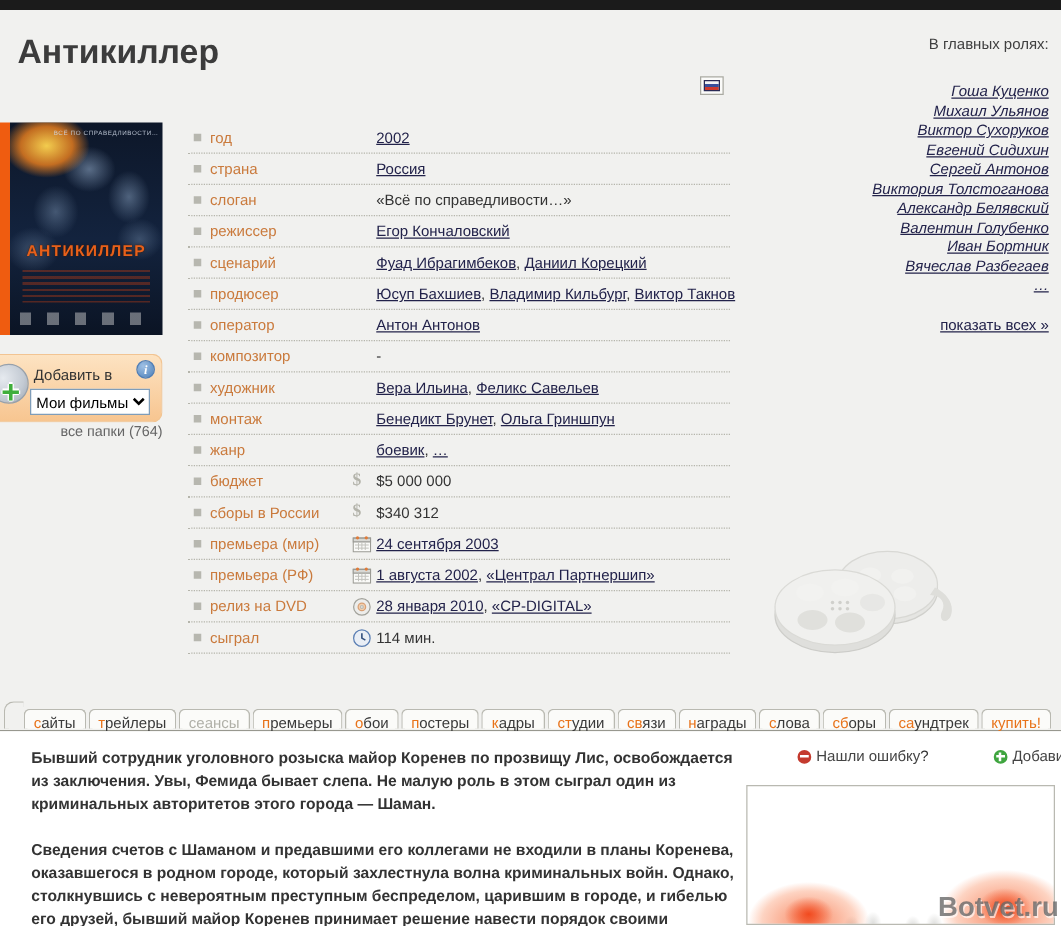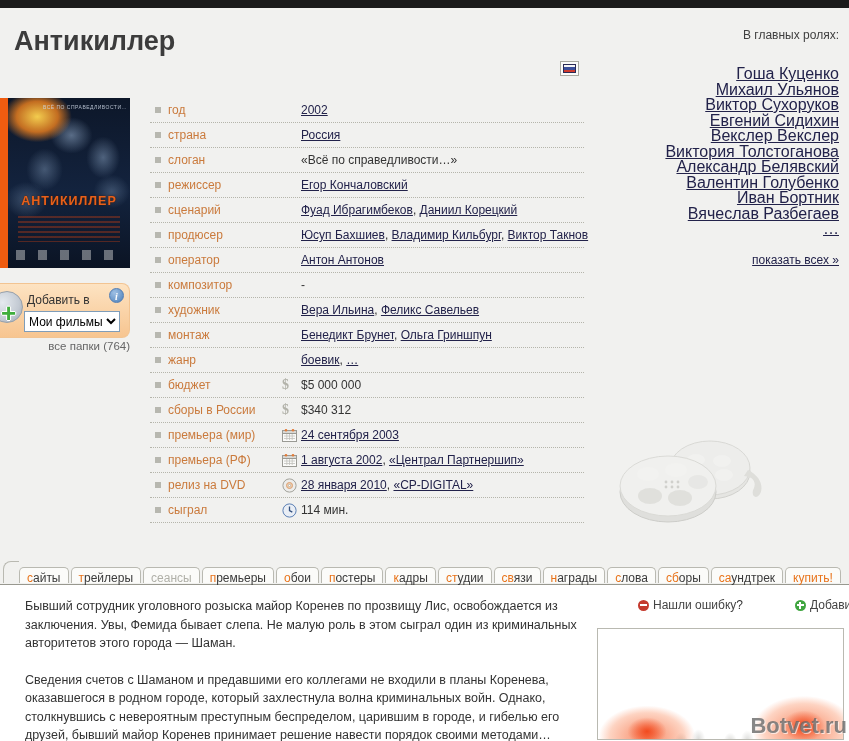--- a/index.html
+++ b/index.html
@@ -61,42 +61,42 @@
   .bullet { width:6px; height:6px; background:#b7b7af; margin:0 7px 0 5px; flex:0 0 6px; }
   .info-label { flex:0 0 114px; font-size:12px; color:#ca7a3c; }
   .icon-slot { flex:0 0 19px; display:flex; align-items:center; }
   .info-value { font-size:12px; color:#333; white-space:nowrap; }
   .info-value a, .cast-col a, .info-value .lnk { color:#22224a; text-decoration:underline; cursor:pointer; }
   .g-dollar { font-family:"Liberation Serif","DejaVu Serif",serif; font-weight:bold; font-size:14px; color:#b3b3aa; }
 
   
   .cast-col { position:absolute; right:10px; top:28px; width:220px; text-align:right; }
   .cast-title { font-size:12px; color:#404040; margin-bottom:24px; }
-  .cast-link { display:block; font-size:16px; line-height:15.5px; }
+  .cast-link { display:block; font-size:12px; line-height:15.5px;font-style:italic; }
   .show-all { display:inline-block; margin-top:16px; font-size:12px; color:#ca7a3c; text-decoration:underline; cursor:pointer; }
 
   
   .film-reel { position:absolute; left:610px; top:430px; }
 
   
   .tabs-bar { position:absolute; left:0; top:561px; width:849px; height:24px; border-bottom:1px solid #98988f;
     padding-left:3px; white-space:nowrap; }
   .tab-stub { display:inline-block; vertical-align:bottom; width:16px; height:22px;
     border-top:1px solid #b9b9b1; border-left:1px solid #b9b9b1; border-radius:8px 0 0 0; }
   .tab { display:inline-block; vertical-align:bottom; height:16px; line-height:21px; padding:0 7px;
     margin-right:2px; background:#fbfbf9; border:1px solid #b9b9b1; border-bottom:none;
     border-radius:5px 5px 0 0; font-size:12px; font-weight:normal; color:#3a3a3a; cursor:pointer; }
   .tab .hl { color:#e8731a; }
   .tab.disabled { color:#b0b0a8; cursor:default; }
   .tab.accent { color:#e8731a; }
 
   
   .content-area { position:absolute; left:0; top:585px; width:849px; height:156px; background:#fff; }
   .synopsis { position:absolute; left:25px; top:12px; width:565px; font-size:12.5px; line-height:18.5px; color:#333; }
-  .synopsis p { margin-bottom:18px; }
+  .synopsis p { margin-bottom:18px;font-weight:bold; }
 
   .actions { position:absolute; left:602px; top:13px; width:240px; display:flex; gap:16px; font-size:12px; white-space:nowrap; }
   .action { display:flex; align-items:center; gap:4px;padding-left:36px; }
   .action a { color:#444; }
   .err-icon { width:11px; height:11px; border-radius:50%; background:#c43a2e; position:relative; display:inline-block; }
   .err-icon::after { content:""; position:absolute; left:2px; right:2px; top:4.5px; height:2px; background:#fff; }
   .plus-icon { width:11px; height:11px; border-radius:50%; background:#3fa53f; position:relative; display:inline-block; }
   .plus-icon::before { content:""; position:absolute; left:2px; right:2px; top:4.5px; height:2px; background:#fff; }
   .plus-icon::after { content:""; position:absolute; top:2px; bottom:2px; left:4.5px; width:2px; background:#fff; }
 
@@ -283,21 +283,21 @@
     </div>
   </div>
 
 <div class="cast-col">
   <div class="cast-title">В главных ролях:</div>
   <div>
       <a class="cast-link">Гоша Куценко</a>
       <a class="cast-link">Михаил Ульянов</a>
       <a class="cast-link">Виктор Сухоруков</a>
       <a class="cast-link">Евгений Сидихин</a>
-      <a class="cast-link">Векслер Векслер</a>
+      <a class="cast-link">Сергей Антонов</a>
       <a class="cast-link">Виктория Толстоганова</a>
       <a class="cast-link">Александр Белявский</a>
       <a class="cast-link">Валентин Голубенко</a>
       <a class="cast-link">Иван Бортник</a>
       <a class="cast-link">Вячеслав Разбегаев</a>
       <a class="cast-link">…</a>
     </div>
   <a class="show-all">показать всех »</a>
 </div>
 

